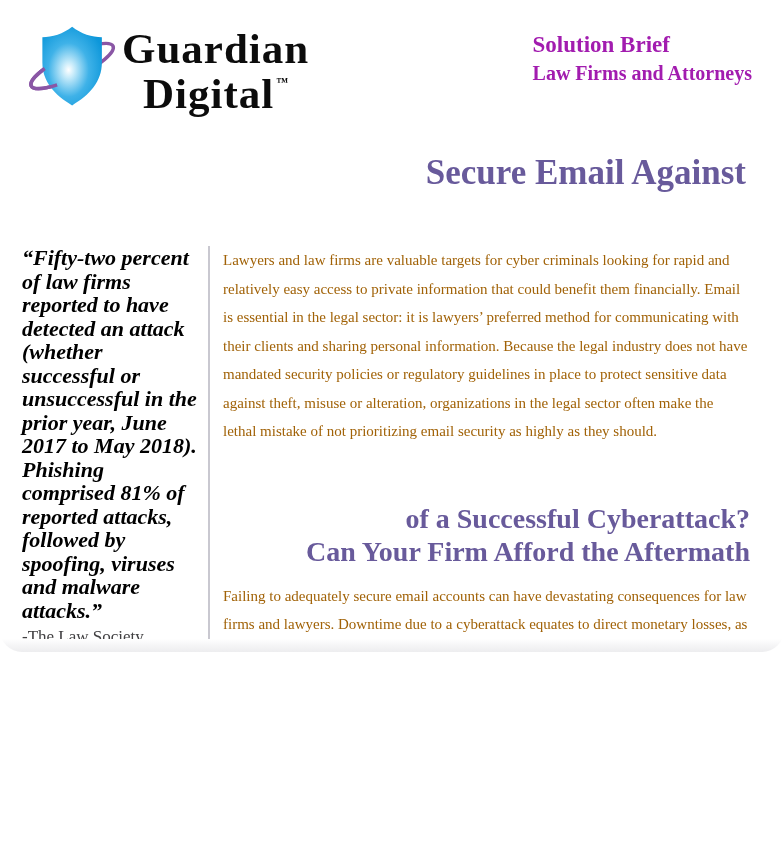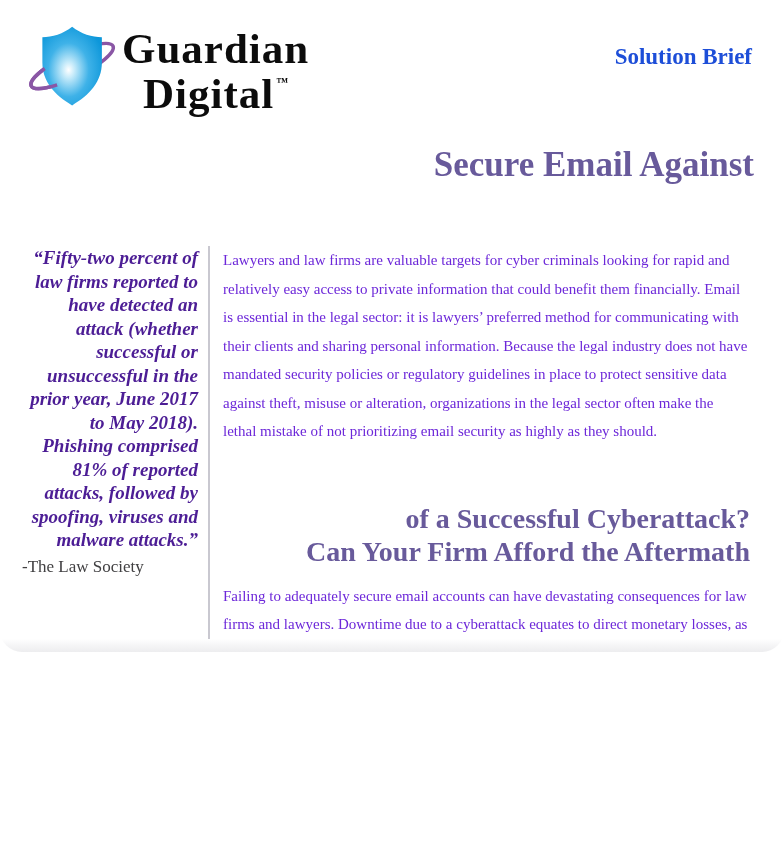--- a/index.html
+++ b/index.html
@@ -30,23 +30,23 @@
     font-weight: bold;
     letter-spacing: 1px;
   }
   .wordmark-l1 { font-size: 43px; line-height: 33px; }
   .wordmark-l2 { font-size: 43px; line-height: 35px; }
   .tm { font-size: 12px; vertical-align: 22px; letter-spacing: 0; margin-left: 2px; }
 
   .header-right {
     position: absolute;
     right: 32px;
-    top: 42px;
+    top: 30px;
     text-align: left;
-    color: #1d4ed8;
+    color: #a21caf;
     font-weight: bold;
   }
   .doc-type { font-size: 23px; line-height: 30px; }
   .audience { font-size: 20px; line-height: 27px; }
 
   
   .main-title {
     position: absolute;
     right: 30px;
     top: 144px;
@@ -59,47 +59,47 @@
 
   
   .content {
     position: absolute;
     left: 22px;
     top: 246px;
     display: flex;
   }
   .sidebar { width: 176px; flex: 0 0 auto; }
   .quote {
-    color: #4c1d95;
+    color: #000000;
     font-weight: bold;
     font-style: italic;
-    font-size: 19px;
+    font-size: 22px;
     line-height: 23.5px;
-    text-align: right;
+    text-align: left;
     margin: 0;
   }
   .attribution {
     color: #414042;
     font-size: 17px;
     line-height: 22px;
     text-align: left;
     margin-top: 4px;
   }
   .divider {
     width: 2px;
     height: 588px;
     background: #c9c8d0;
     margin-left: 10px;
     flex: 0 0 auto;
   }
   .main-col { width: 527px; margin-left: 13px; }
   .body-text {
     font-size: 15px;
     line-height: 28.5px;
-    color: #6d28d9;
+    color: #a16207;
     margin: 0;
   }
   .subheading {
     color: #685a9b;
     font-weight: bold;
     font-size: 28px;
     line-height: 33px;
     text-align: right;
     margin: 56px 0 14px 0;
   }
@@ -135,23 +135,24 @@
       <ellipse cx="51" cy="48" rx="52" ry="13.5" fill="none" stroke="#8a56a5" stroke-width="4" transform="rotate(-26 51 48)" pathLength="100" stroke-dasharray="0 36 26 100"></ellipse>
     </svg>
     <div class="wordmark">
       <div class="wordmark-l1">Guardian</div>
       <div class="wordmark-l2"><span>Digital</span><span class="tm">™</span></div>
     </div>
   </div>
 
   <div class="header-right">
     <div class="doc-type">Solution Brief</div>
+    <div class="audience">Law Firms and Attorneys</div>
   </div>
 
-  <h1 class="main-title" style="margin:0;">
+  <h1 class="main-title" style="margin:8px;">
     <div>Secure Email Against</div>
   </h1>
 
   <div class="content">
     <div class="sidebar">
       <p class="quote">“Fifty-two percent of law firms reported to have detected an attack (whether successful or unsuccessful in the prior year, June 2017 to May 2018). Phishing comprised 81% of reported attacks, followed by spoofing, viruses and malware attacks.”</p>
       <div class="attribution">-The Law Society</div>
     </div>
 
     <div class="divider"></div>

